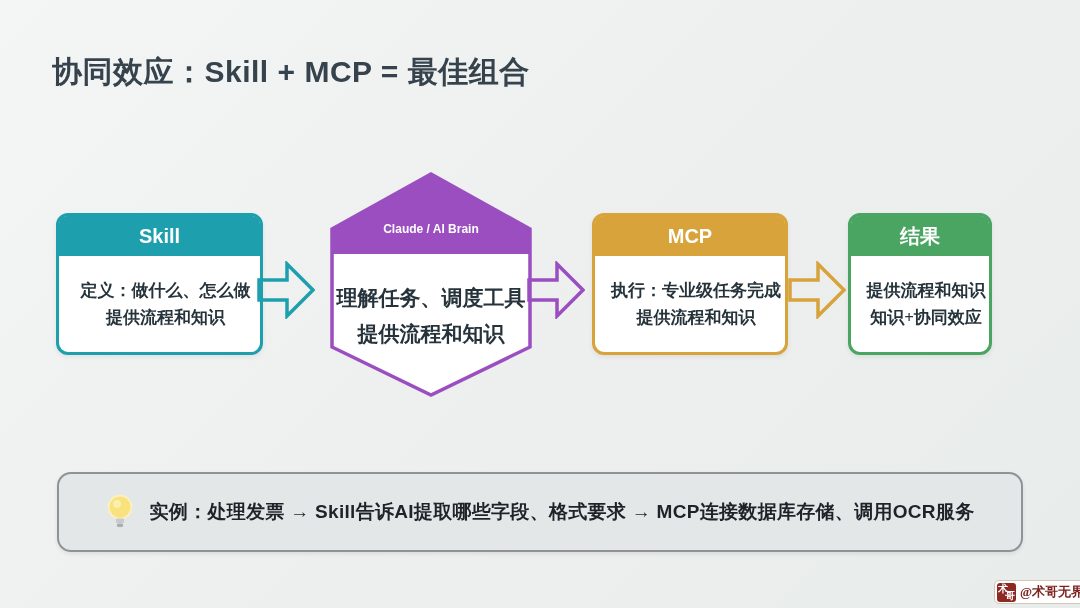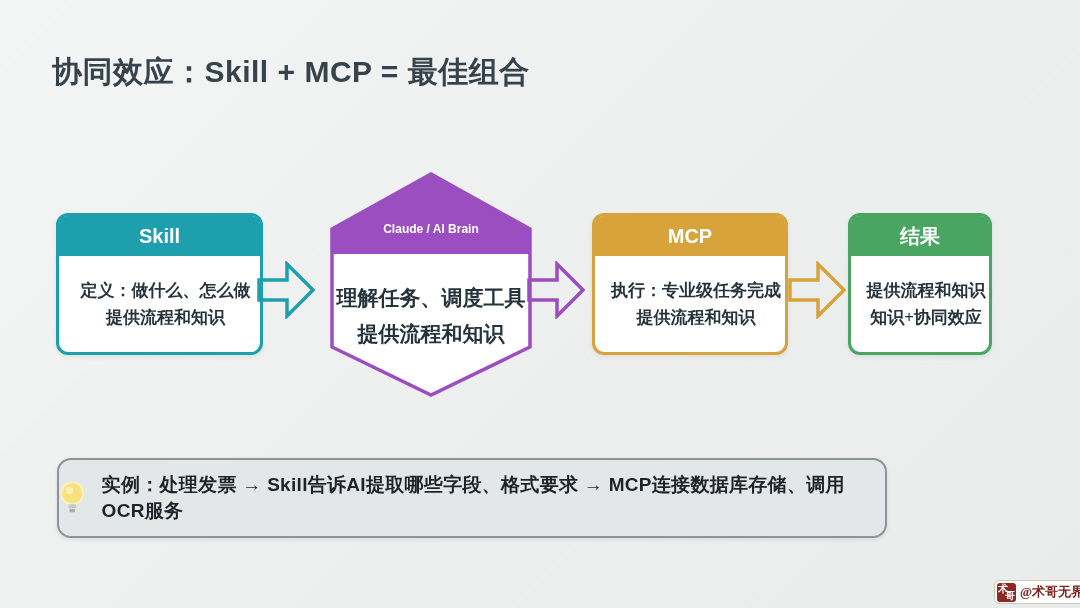--- a/index.html
+++ b/index.html
@@ -34,21 +34,21 @@
   .hex-svg{position:absolute;left:0;top:0;}
   .hex-hdr{
     position:absolute;left:0;right:0;top:50px;text-align:center;
     color:#FFFFFF;font-weight:700;font-size:12px;
   }
   .hex-bdy{
     position:absolute;left:0;right:0;top:108px;text-align:center;
     font-weight:700;font-size:21px;color:#26333B;line-height:1.7;
   }
   .example-box{
-    position:absolute;left:57px;top:458px;width:830px;height:80px;box-sizing:border-box;
+    position:absolute;left:57px;top:472px;width:966px;height:80px;box-sizing:border-box;
     background:#E4E7E7;border:2px solid #8D9396;border-radius:14px;
     display:flex;align-items:center;justify-content:center;gap:16px;
     box-shadow:0 2px 4px rgba(0,0,0,.08);
   }
   .example-text{font-size:19px;font-weight:700;color:#1E2329;letter-spacing:.3px;}
   .watermark{
     position:absolute;left:994px;top:580px;height:24px;box-sizing:border-box;
     background:#FFFFFF;border:1px solid #D6C6B6;border-radius:5px;
     display:flex;align-items:center;gap:4px;padding:1px 7px 1px 2px;
   }

